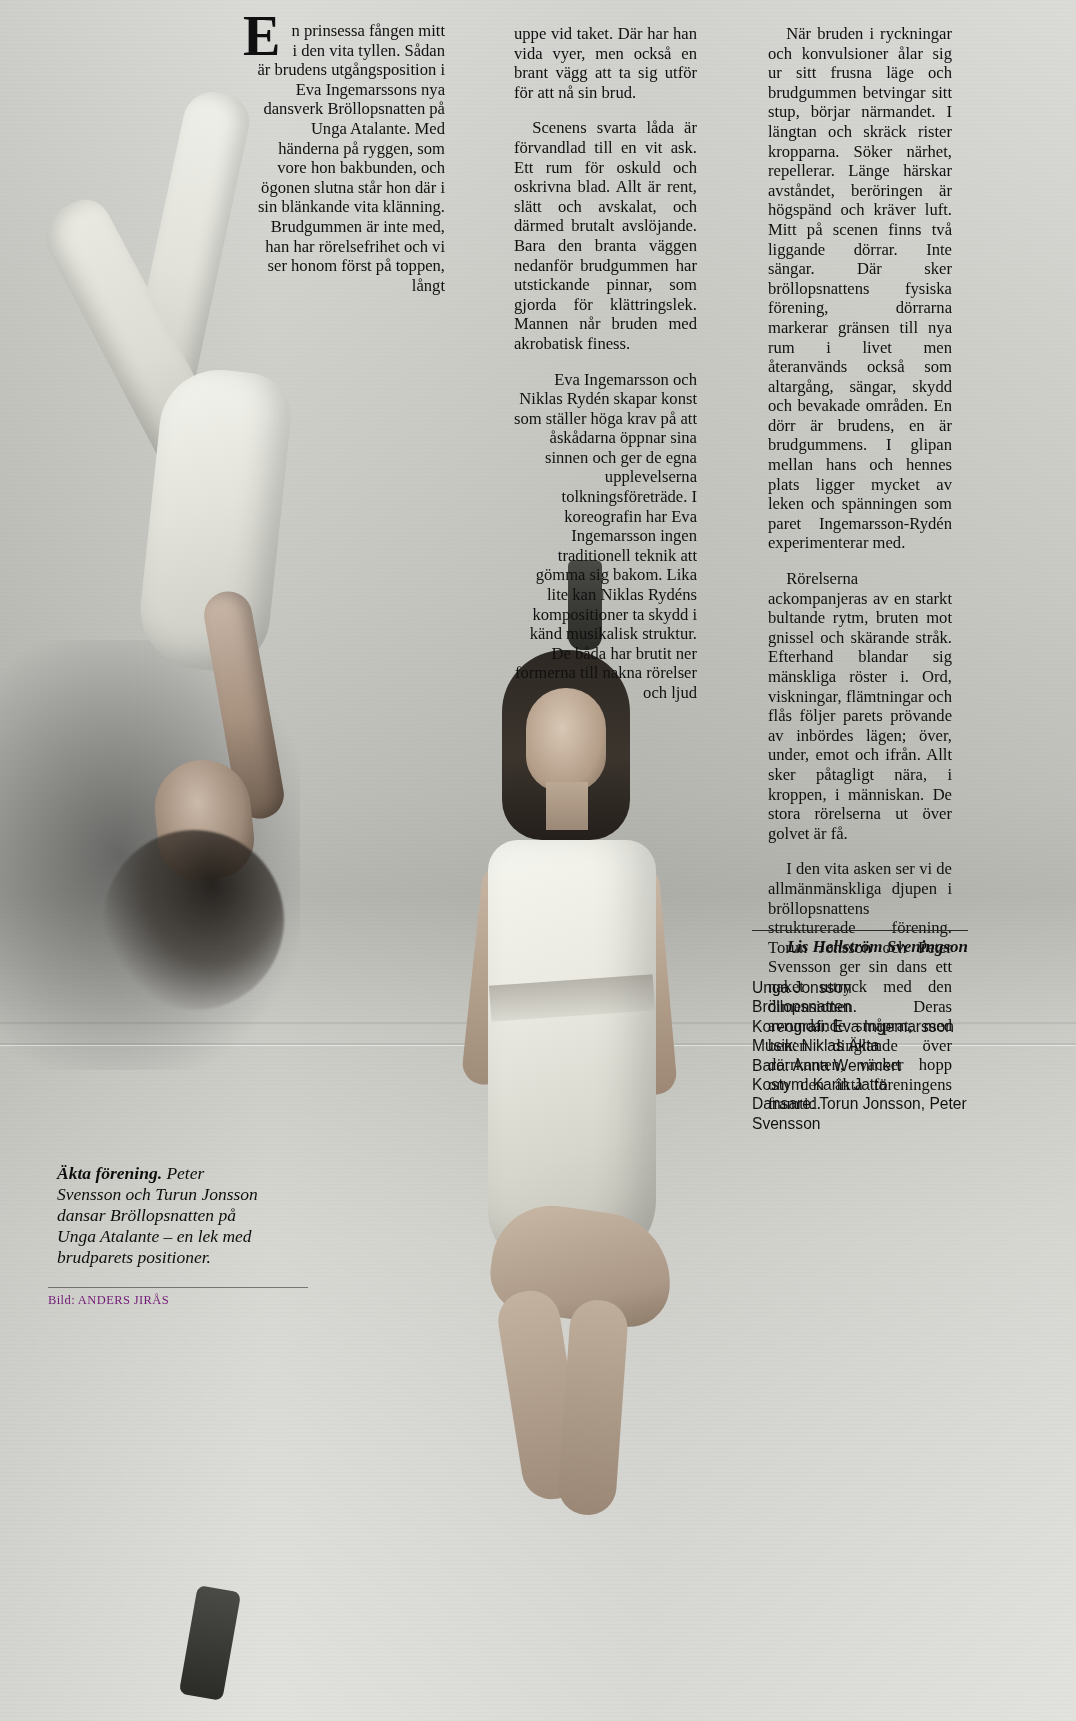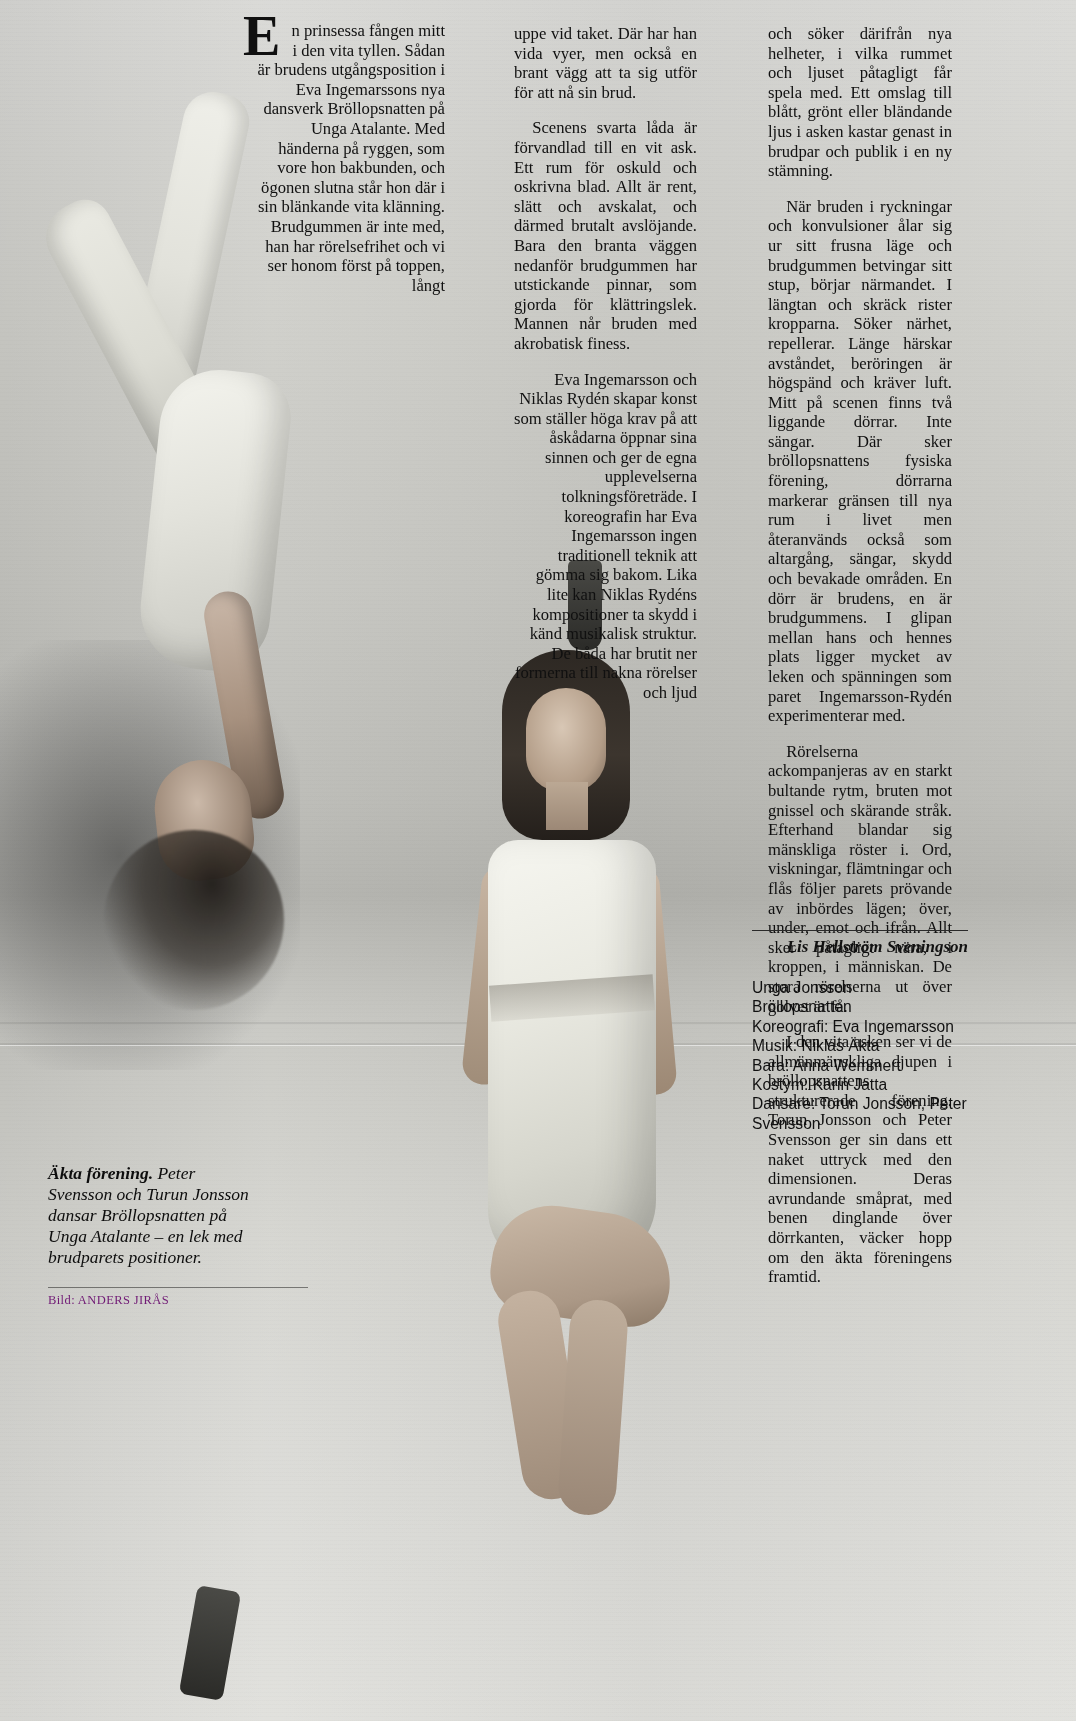--- a/index.html
+++ b/index.html
@@ -240,21 +240,21 @@
     z-index: 5;
     font-family: "Liberation Sans", sans-serif;
     font-size: 15.6px;
     line-height: 19.4px;
     color: #111;
   }
   .factbox div { white-space: normal; }
 
   .caption {
     position: absolute;
-    left: 48px; top: 1163px;
+    left: 57px; top: 1163px;
     width: 205px;
     z-index: 5;
     font-family: "Liberation Serif", serif;
     font-style: italic;
     font-size: 17.5px;
     line-height: 21px;
     color: #0d0d0d;
   }
   .caption .lead {
     font-weight: bold;
@@ -313,21 +313,20 @@
   <p>n prinsessa fången mitt i den vita tyllen. Sådan är brudens utgångsposition i Eva Ingemarssons nya dansverk Bröllopsnatten på Unga Atalante. Med händerna på ryggen, som vore hon bakbunden, och ögonen slutna står hon där i sin blänkande vita klänning. Brudgummen är inte med, han har rörelsefrihet och vi ser honom först på toppen, långt</p>
 </div>
 
 <div class="col col-2">
   <p class="first">uppe vid taket. Där har han vida vyer, men också en brant vägg att ta sig utför för att nå sin brud.</p>
   <p>Scenens svarta låda är förvandlad till en vit ask. Ett rum för oskuld och oskrivna blad. Allt är rent, slätt och avskalat, och därmed brutalt avslöjande. Bara den branta väggen nedanför brudgummen har utstickande pinnar, som gjorda för klättringslek. Mannen når bruden med akrobatisk finess.</p>
   <p class="taper">Eva Ingemarsson och Niklas Rydén skapar konst som ställer höga krav på att åskådarna öppnar sina sinnen och ger de egna upplevelserna tolkningsföreträde. I koreografin har Eva Ingemarsson ingen traditionell teknik att gömma sig bakom. Lika lite kan Niklas Rydéns kompositioner ta skydd i känd musikalisk struktur. De båda har brutit ner formerna till nakna rörelser och ljud</p>
 </div>
 
 <div class="col col-3">
-  <p class="first">och söker därifrån nya helheter, i vilka rummet och ljuset påtagligt får spela med. Ett omslag till blått, grönt eller bländande ljus i asken kastar genast in brudpar och publik i en ny stämning.</p>
   <p>När bruden i ryckningar och konvulsioner ålar sig ur sitt frusna läge och brudgummen betvingar sitt stup, börjar närmandet. I längtan och skräck rister kropparna. Söker närhet, repellerar. Länge härskar avståndet, beröringen är högspänd och kräver luft. Mitt på scenen finns två liggande dörrar. Inte sängar. Där sker bröllopsnattens fysiska förening, dörrarna markerar gränsen till nya rum i livet men återanvänds också som altargång, sängar, skydd och bevakade områden. En dörr är brudens, en är brudgummens. I glipan mellan hans och hennes plats ligger mycket av leken och spänningen som paret Ingemarsson-Rydén experimenterar med.</p>
   <p>Rörelserna ackompanjeras av en starkt bultande rytm, bruten mot gnissel och skärande stråk. Efterhand blandar sig mänskliga röster i. Ord, viskningar, flämtningar och flås följer parets prövande av inbördes lägen; över, under, emot och ifrån. Allt sker påtagligt nära, i kroppen, i människan. De stora rörelserna ut över golvet är få.</p>
   <p>I den vita asken ser vi de allmänmänskliga djupen i bröllopsnattens strukturerade förening. Torun Jonsson och Peter Svensson ger sin dans ett naket uttryck med den dimensionen. Deras avrundande småprat, med benen dinglande över dörrkanten, väcker hopp om den äkta föreningens framtid.</p>
 </div>
 
 <div class="byline">Lis Hellström Sveningson</div>
 
 <div class="factbox">
   <div>Unga Jonsson</div>
   <div>Bröllopsnatten</div>

